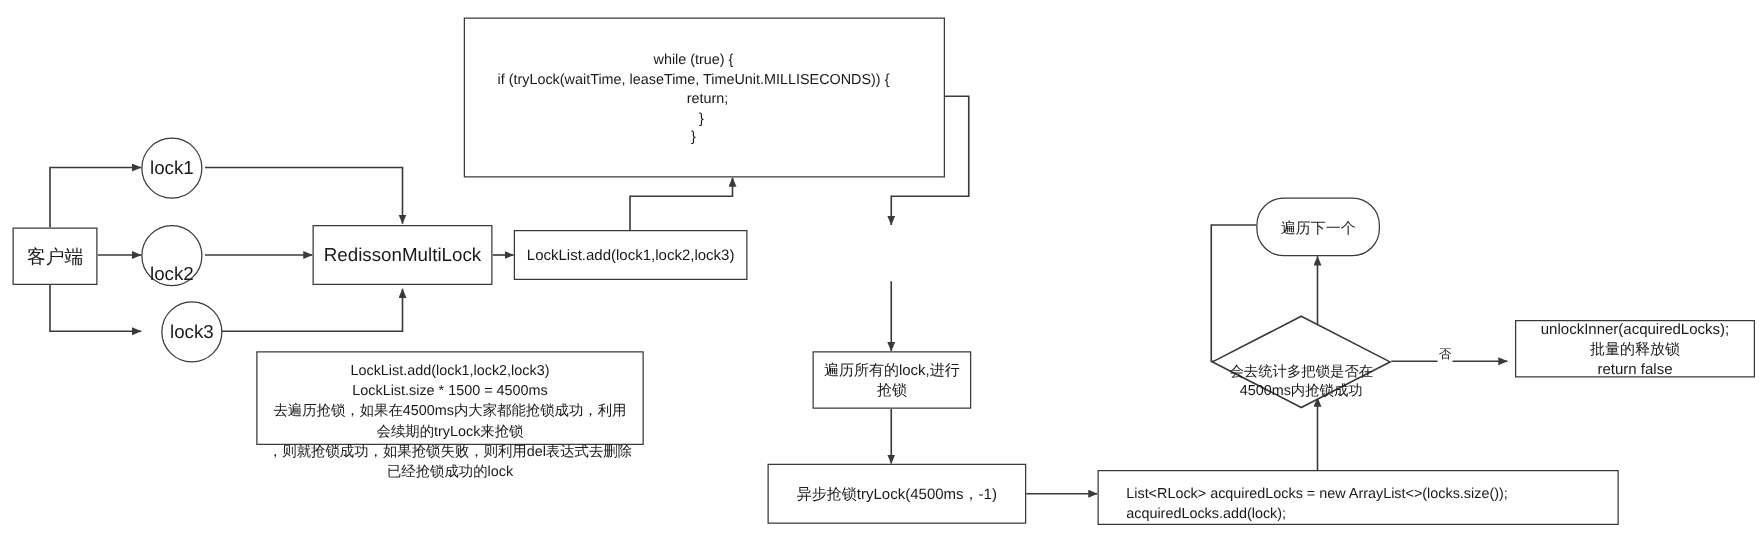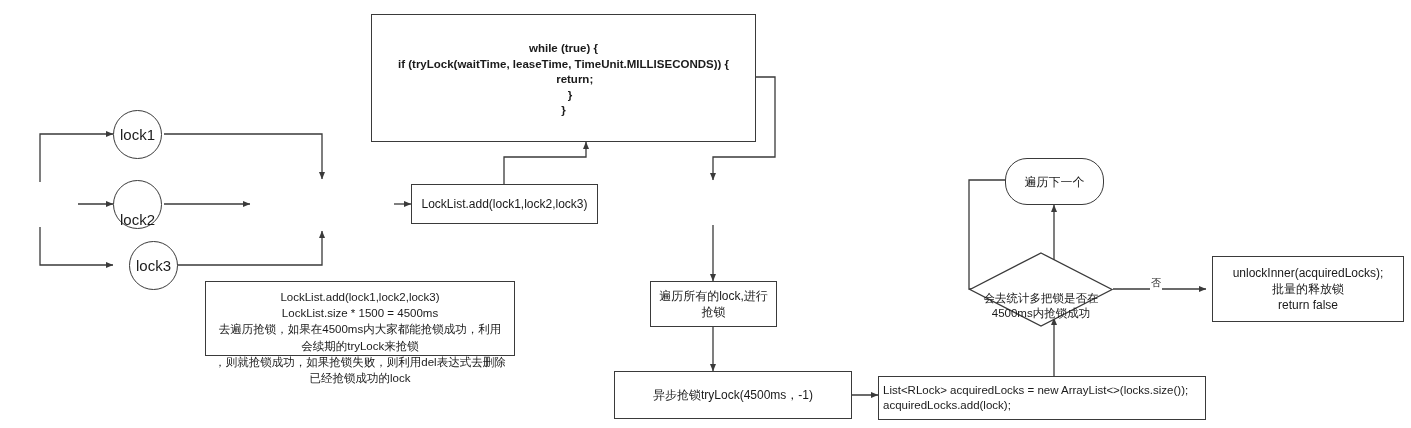--- a/index.html
+++ b/index.html
@@ -66,79 +66,85 @@
       <path d="M1054,376 L1054,318" marker-end="url(#ah)"></path>
 
       <path d="M1054,260 L1054,205" marker-end="url(#ah)"></path>
 
       <path d="M1005,180 L969,180 L969,289 L996,289" marker-end="url(#ah)"></path>
 
       <path d="M1113,289 L1206,289" marker-end="url(#ah)"></path>
     </g>
   </svg>
 
+  <div class="node t13" style="left:10px;top:182px;width:68px;height:46px;">
+    <span>客户端</span>
+  </div>
 
   <div class="node circle t13" style="left:113px;top:110px;width:49px;height:49px;">
     <span>lock1</span>
   </div>
   <div class="node circle t13" style="left:113px;top:180px;width:49px;height:49px;align-items:flex-end;">
     <span>lock2</span>
   </div>
   <div class="node circle t13" style="left:129px;top:241px;width:49px;height:49px;">
     <span>lock3</span>
   </div>
 
+  <div class="node t13" style="left:250px;top:180px;width:144px;height:48px;">
+    <span>RedissonMultiLock</span>
+  </div>
 
   <div class="node t12" style="left:411px;top:184px;width:187px;height:40px;">
     <span>LockList.add(lock1,lock2,lock3)</span>
   </div>
 
-  <div class="node codebox" style="left:371px;top:14px;width:385px;height:128px;font-weight:bold;">
+  <div class="node codebox" style="left:371px;top:14px;width:385px;height:128px;">
     <pre>while (true) {
 if (tryLock(waitTime, leaseTime, TimeUnit.MILLISECONDS)) {
        return;
     }
 }</pre>
   </div>
 
   <div class="node notebox" style="left:205px;top:281px;width:310px;height:75px;">
     <pre>LockList.add(lock1,lock2,lock3)
 LockList.size * 1500 = 4500ms
 去遍历抢锁，如果在4500ms内大家都能抢锁成功，利用会续期的tryLock来抢锁
 ，则就抢锁成功，如果抢锁失败，则利用del表达式去删除已经抢锁成功的lock</pre>
   </div>
 
 
   <div class="node t12 multiline" style="left:650px;top:281px;width:127px;height:46px;">
     <span>遍历所有的lock,进行
 抢锁</span>
   </div>
 
-  <div class="node t12" style="left:614px;top:371px;width:238px;height:48px;">
+  <div class="node t12" style="left:614px;top:371px;width:207px;height:48px;">
     <span>异步抢锁tryLock(4500ms，-1)</span>
   </div>
 
-  <div class="node left t115 multiline" style="left:878px;top:376px;width:328px;height:44px;padding-left:4px;">
+  <div class="node left t115 multiline" style="left:878px;top:376px;width:417px;height:44px;padding-left:22px;align-items:flex-end;">
     <span>List&lt;RLock&gt; acquiredLocks = new ArrayList&lt;&gt;(locks.size());
   acquiredLocks.add(lock);</span>
   </div>
 
   <div class="node t12" style="left:1005px;top:158px;width:99px;height:47px;border-radius:22px;">
     <span>遍历下一个</span>
   </div>
 
   <div class="diamond-wrap" style="left:968px;top:251px;width:146px;height:77px;">
     <svg width="146" height="77" viewBox="0 0 146 77" xmlns="http://www.w3.org/2000/svg">
       <polygon points="73,2 144,38.5 73,75 2,38.5" fill="#ffffff" stroke="#3a3a3a" stroke-width="1.3"></polygon>
     </svg>
     <div class="diamond-label multiline">会去统计多把锁是否在
 4500ms内抢锁成功</div>
   </div>
 
   <div class="edge-label" style="left:1150px;top:276px;">否</div>
 
-  <div class="node t12 multiline" style="left:1212px;top:256px;width:192px;height:66px;">
+  <div class="node t12 multiline" style="left:1212px;top:256px;width:192px;height:46px;">
     <span>unlockInner(acquiredLocks);
 批量的释放锁
 return false</span>
   </div>
 
 </div>
 
 </body></html>

